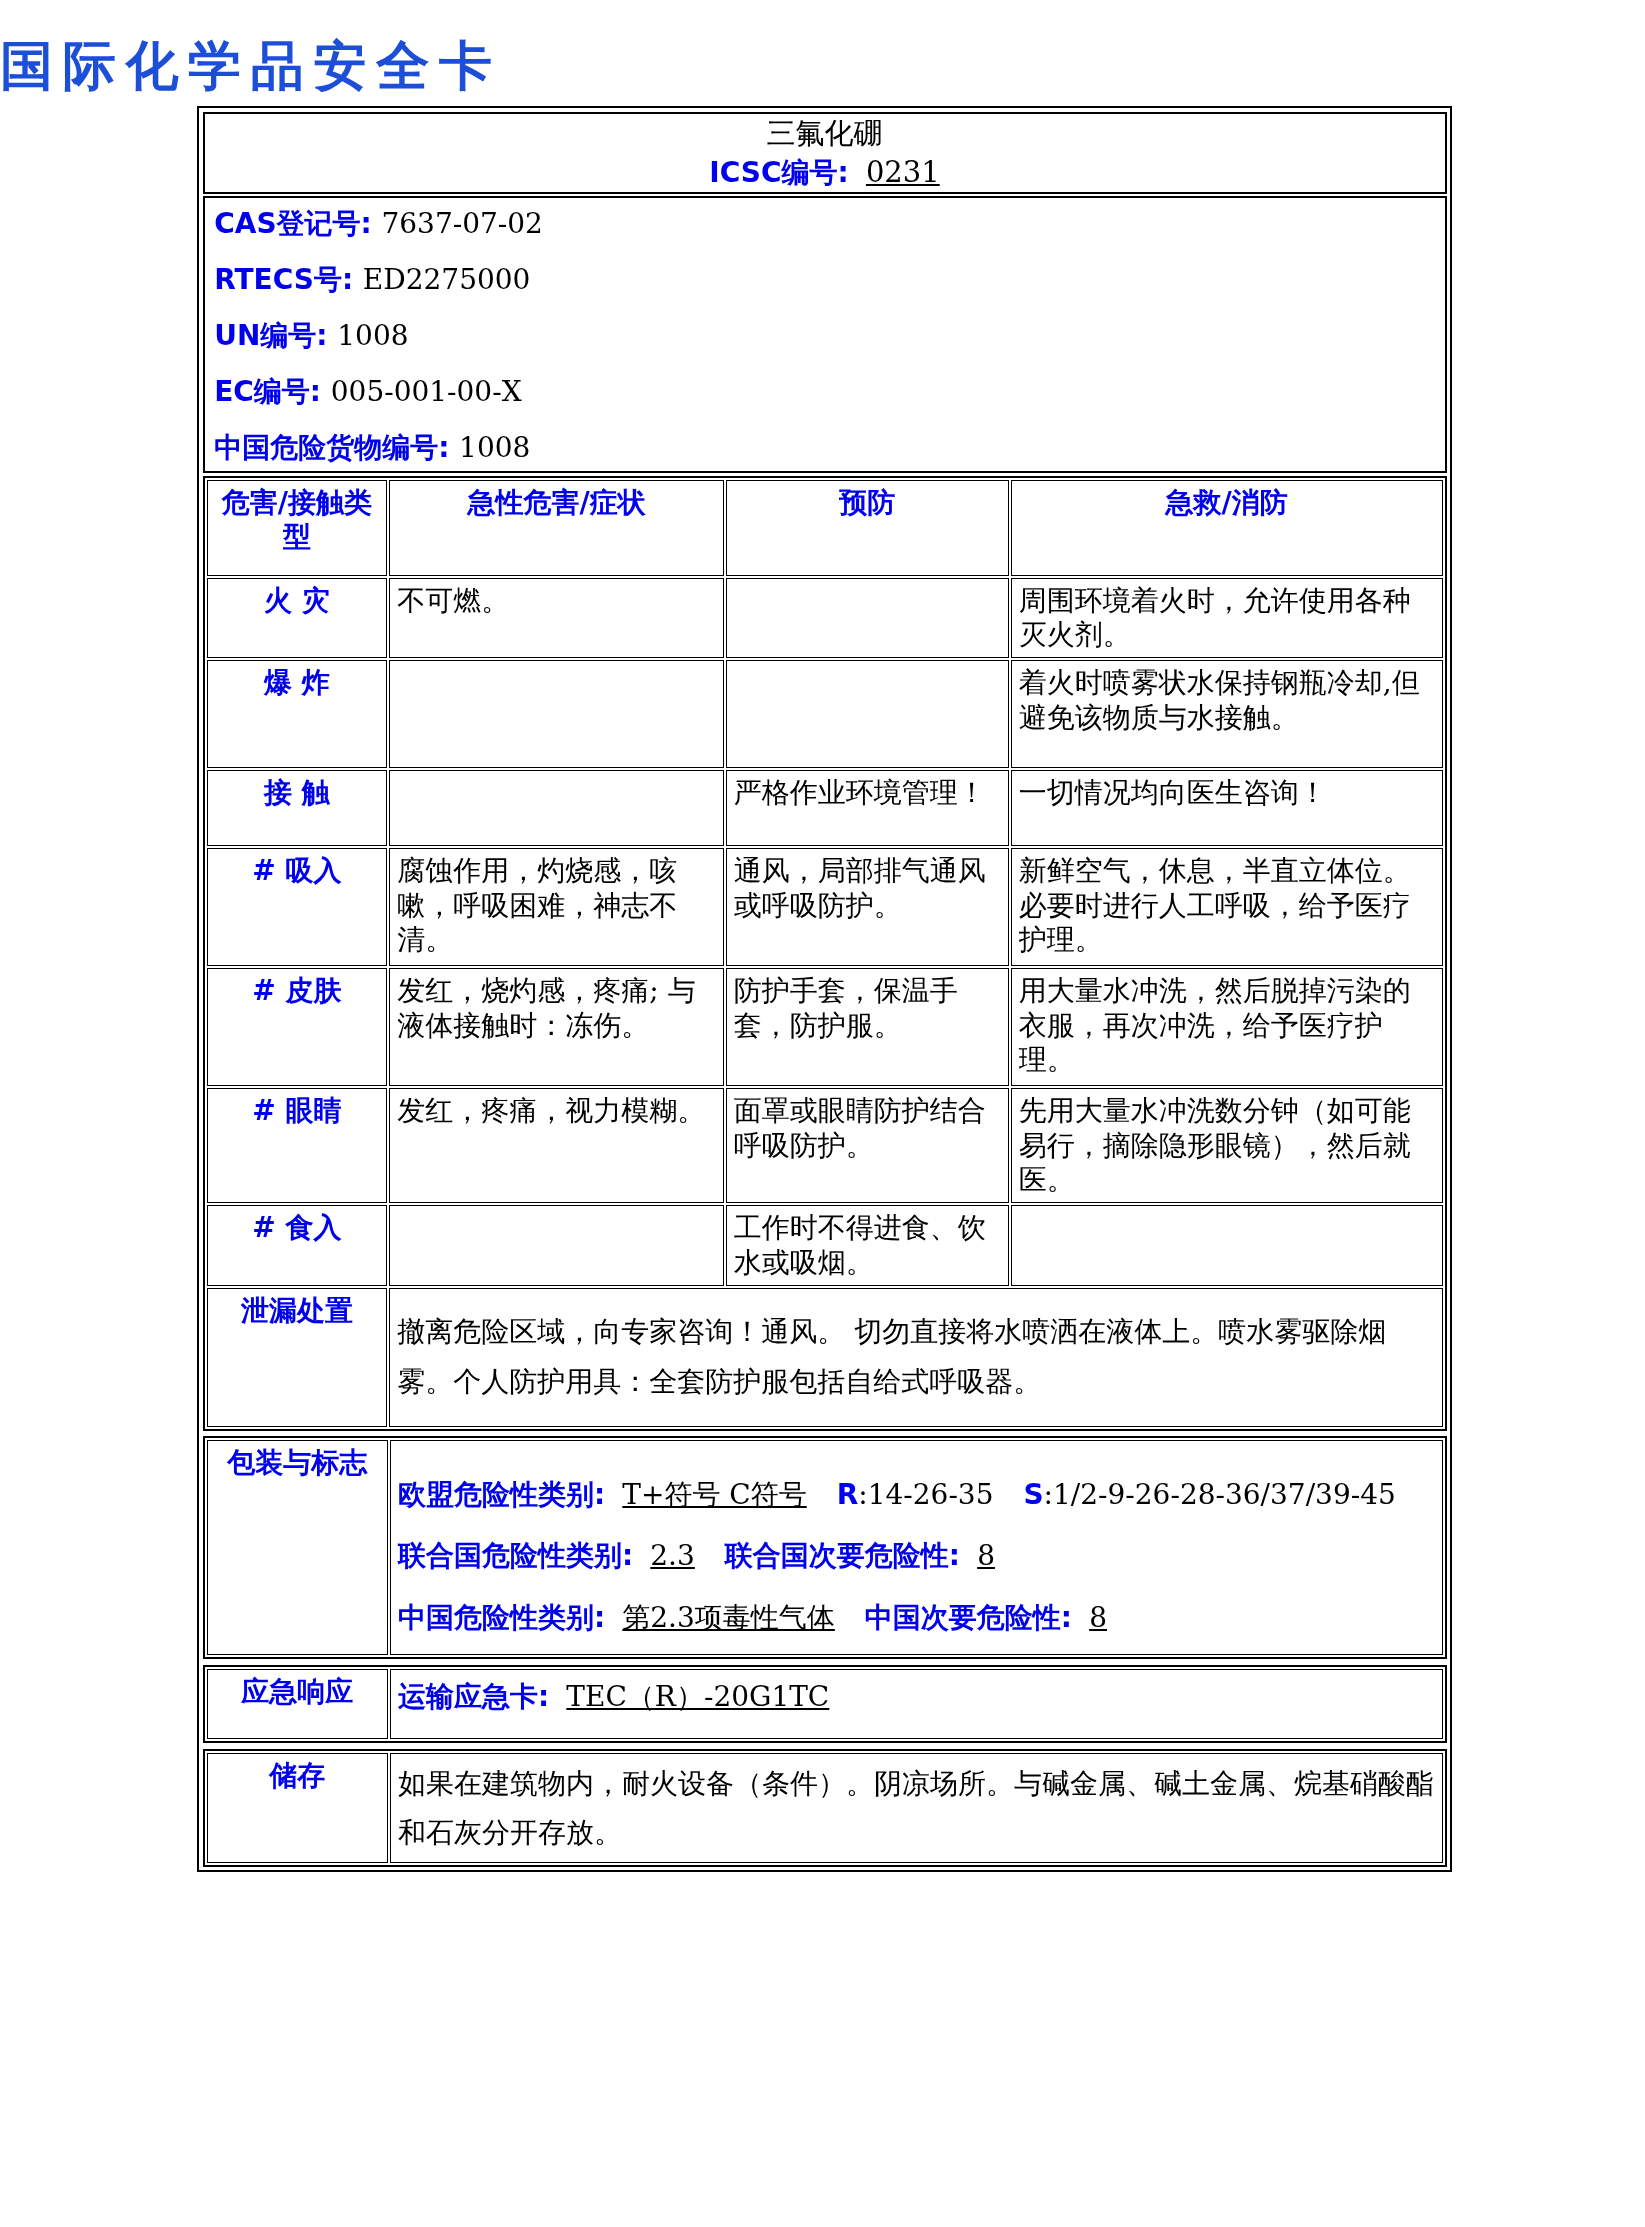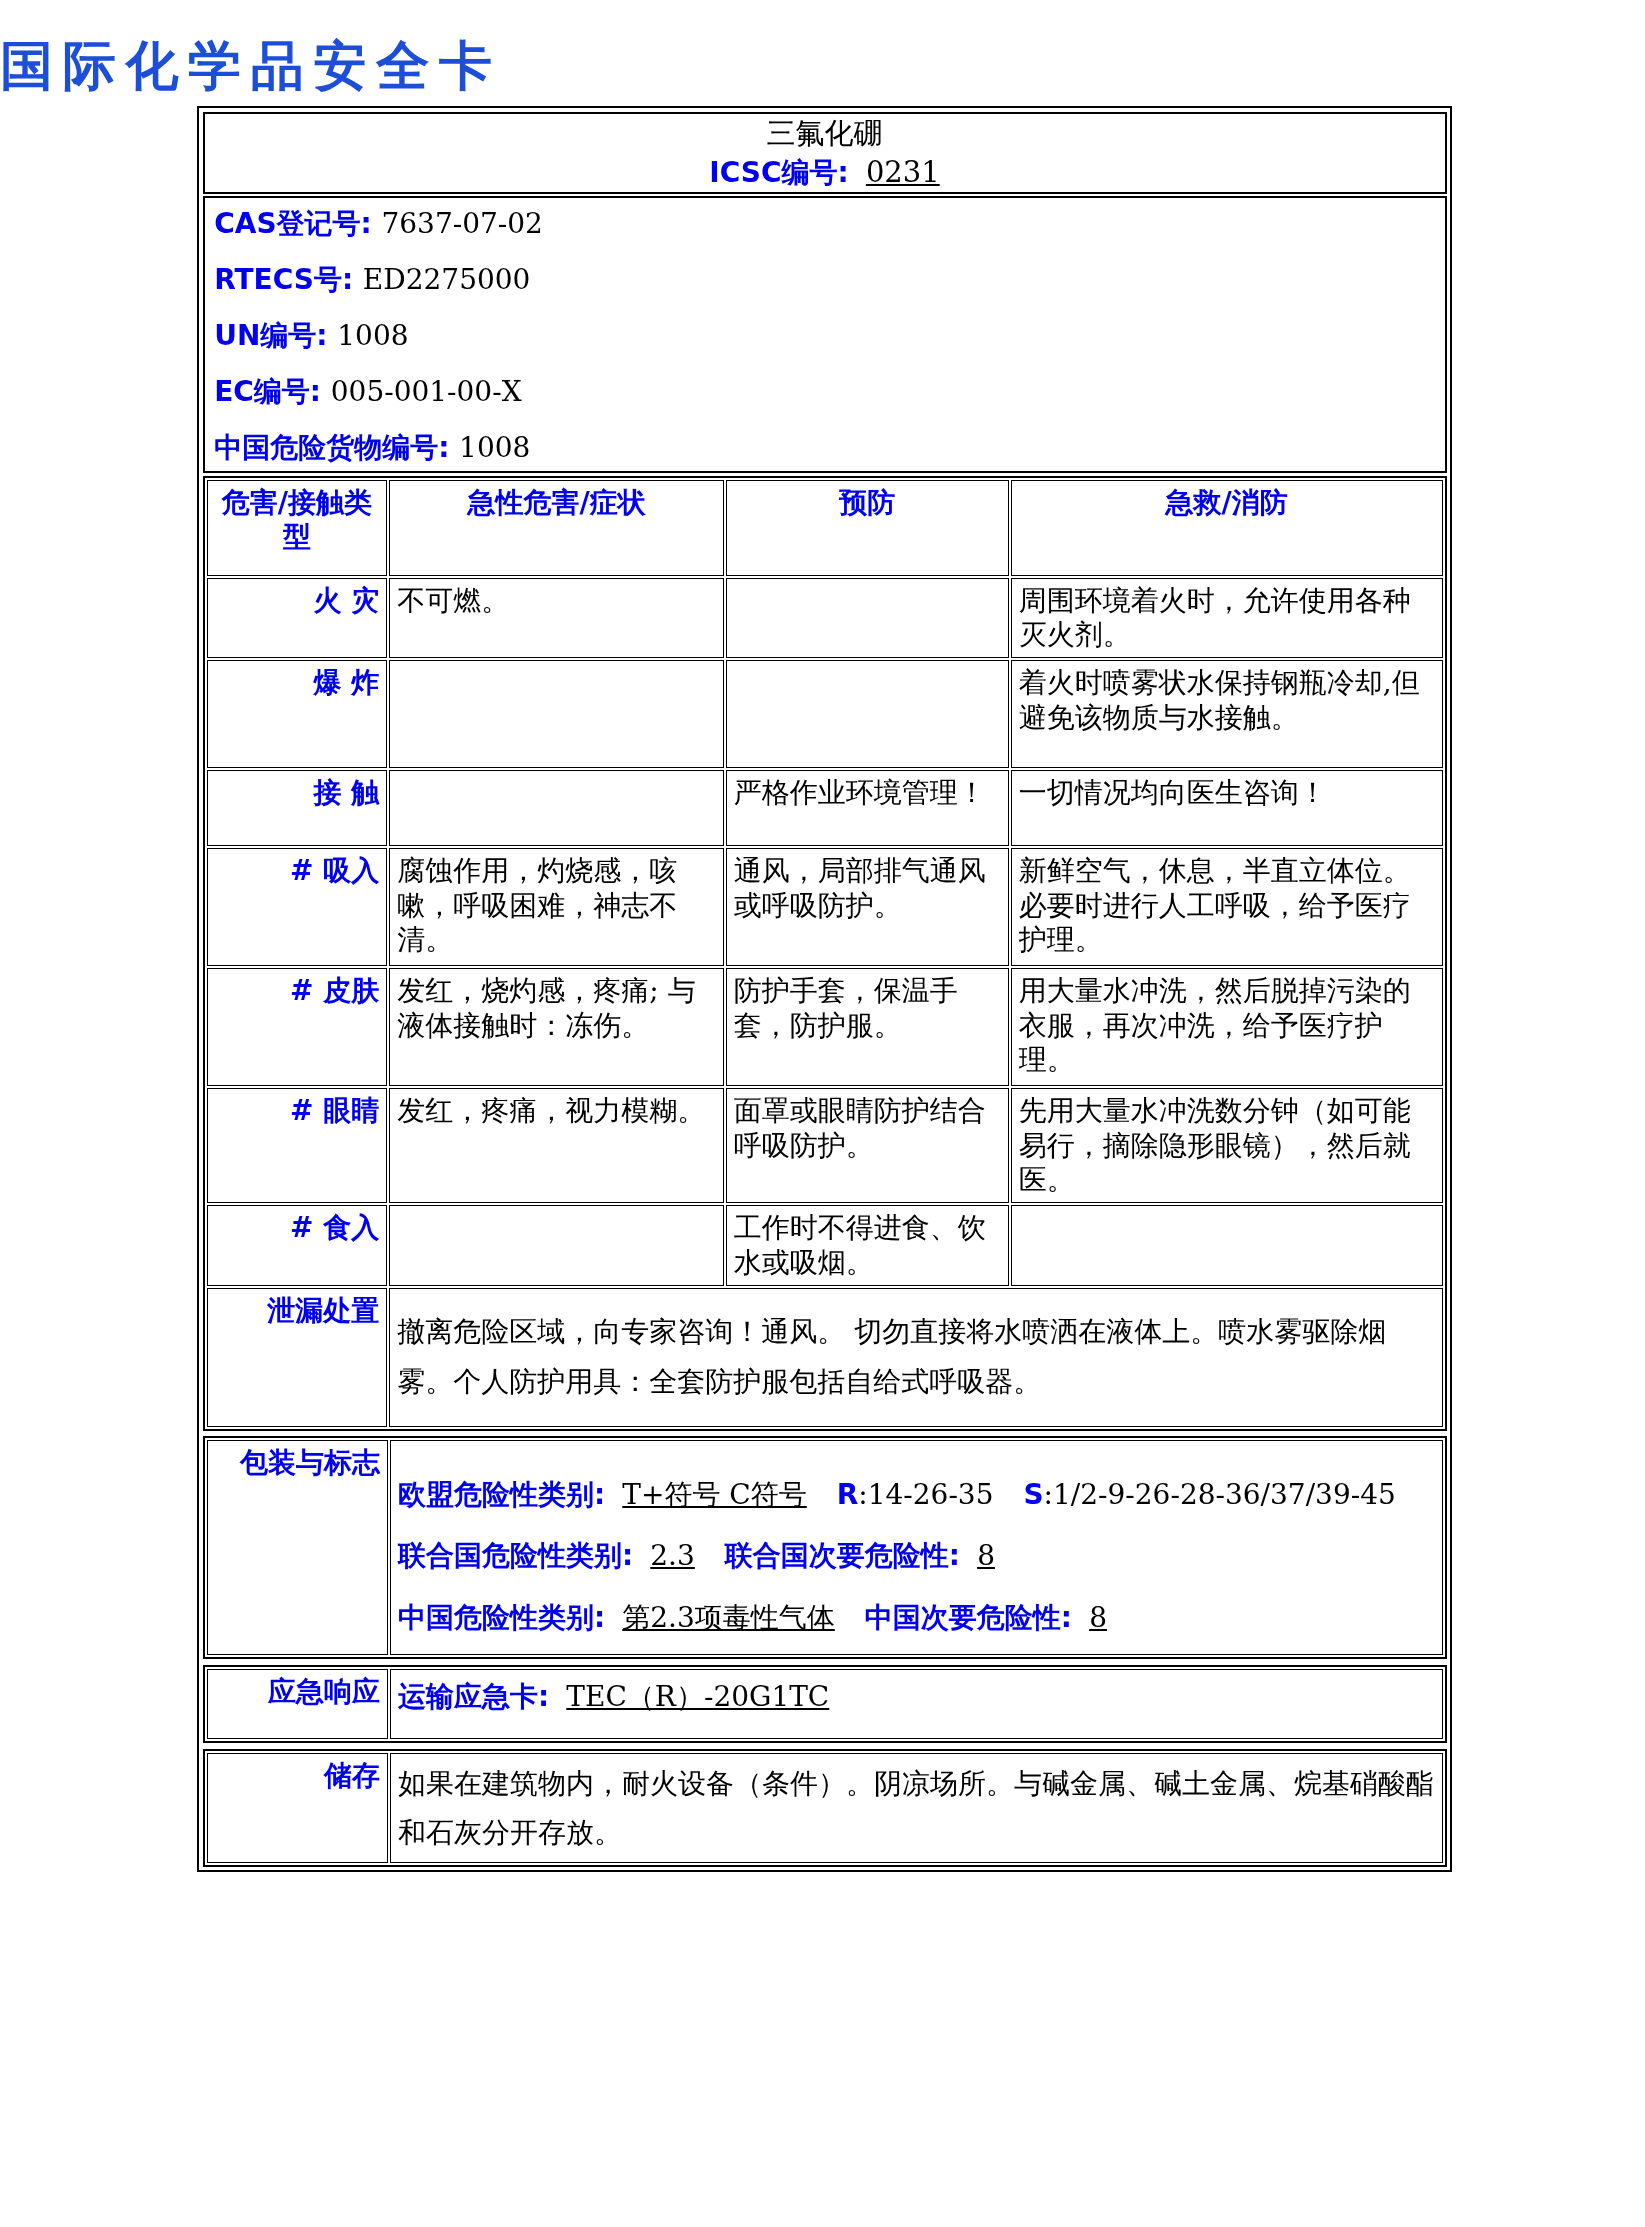--- a/index.html
+++ b/index.html
@@ -35,21 +35,21 @@
   .info-line .val{margin-left:9.7px;}
   .formula-sub{font-size:18px;vertical-align:-9.7px;}
   
   table.sec{
     border-collapse:separate;border-spacing:2.1px;
     border:2.1px solid #000;width:100%;table-layout:fixed;background:#fff;
   }
   table.sec td{border:1.4px solid #000;padding:5px 7px;vertical-align:top;
                line-height:1.22;font-size:28px;overflow:hidden;}
   td.rowlabel{
-    text-align:right;vertical-align:middle;
+    text-align:center;vertical-align:middle;
     color:#0000ee;font-family:"DejaVu Sans","Liberation Sans",sans-serif;
     font-weight:bold;font-size:29px;line-height:1.3;
   }
   td.colhead{
     text-align:center;vertical-align:middle;
     color:#0000ee;font-family:"DejaVu Sans","Liberation Sans",sans-serif;
     font-weight:bold;font-size:31px;line-height:1.35;
   }
   tr.h-head{height:96px;} tr.h-fire{height:74px;} tr.h-expl{height:108px;}
   tr.h-cont{height:76px;} tr.h-inh{height:118px;} tr.h-skin{height:118px;}

